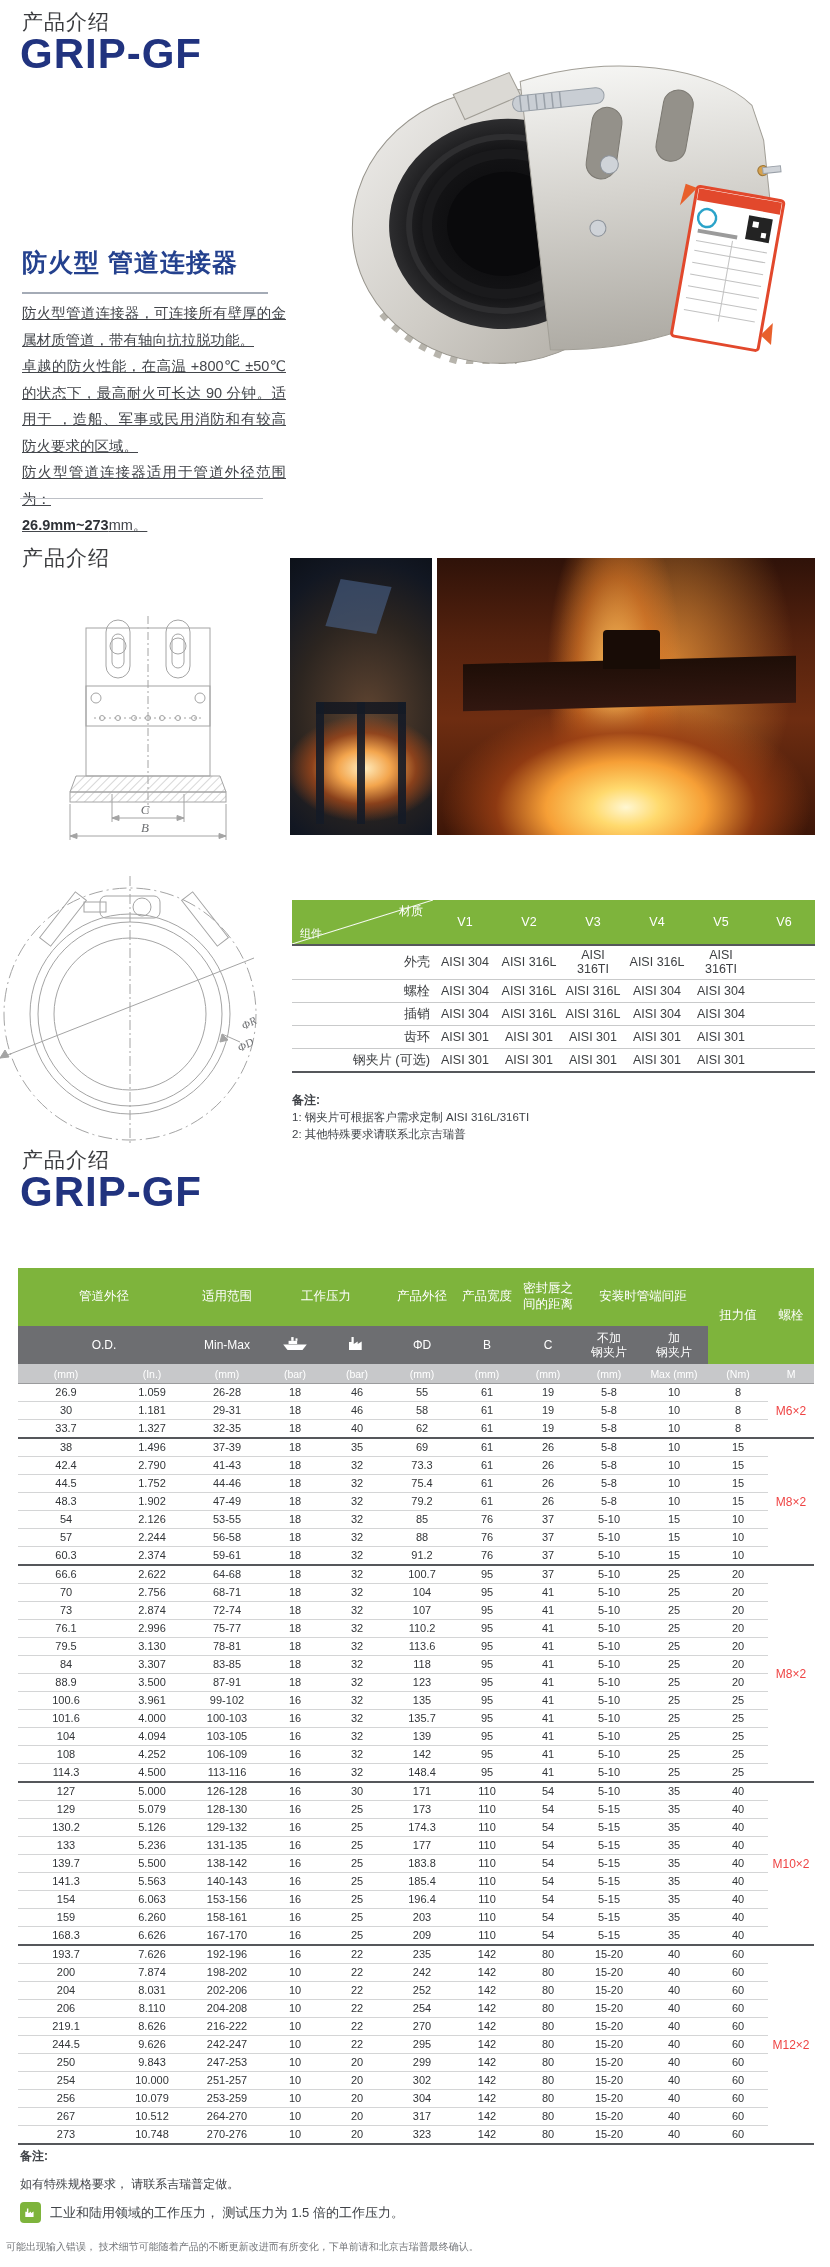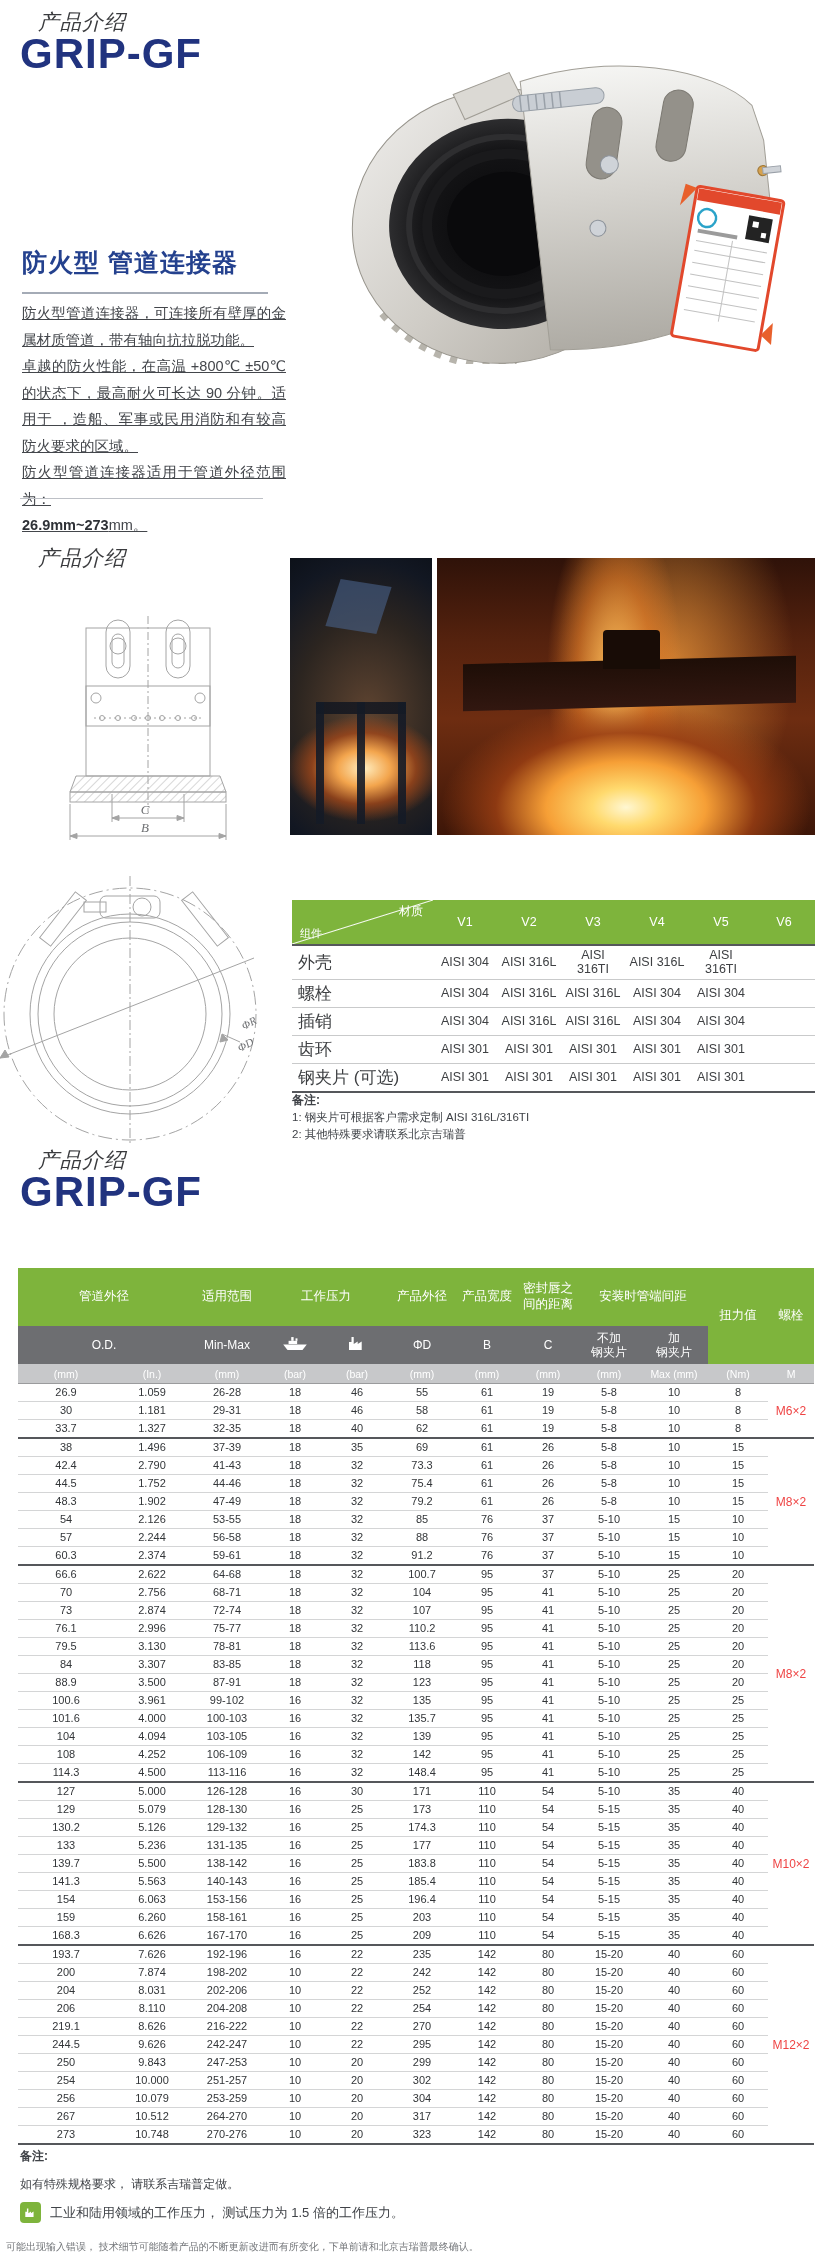--- a/index.html
+++ b/index.html
@@ -3,21 +3,21 @@
 <meta charset="utf-8">
 <style>
   html,body{margin:0;padding:0;background:#ffffff;}
   body{width:830px;height:2267px;position:relative;overflow:hidden;
        font-family:"Liberation Sans","DejaVu Sans",sans-serif;color:#3f4348;}
   .sec{position:absolute;left:0;width:830px;}
   #sec1{top:0;height:500px;}
   #sec2{top:500px;height:640px;}
   #sec3{top:1140px;height:1127px;}
 
-  .kicker{position:absolute;left:38px;font-size:21px;color:#3a3b3e;letter-spacing:1px;font-style:italic;}
+  .kicker{position:absolute;left:22px;font-size:21px;color:#3a3b3e;letter-spacing:1px;}
   .brand{position:absolute;left:20px;font-size:42px;font-weight:800;color:#21337f;letter-spacing:1px;}
 
   
   #sec1 .kicker{top:8px;}
   #sec1 .brand{top:30px;}
   .product-photo{position:absolute;left:295px;top:42px;width:535px;height:322px;}
   .sub-head{position:absolute;left:22px;top:246px;font-size:25px;font-weight:bold;color:#24418e;letter-spacing:1px;}
   .rule1{position:absolute;left:22px;top:292px;width:246px;border-top:2px solid #a4abb6;}
   .intro-paras{position:absolute;left:22px;top:300px;width:264px;font-size:14.5px;line-height:1.83;text-align:justify;color:#43464b;}
   .intro-paras p{margin:0;text-decoration:underline;}
@@ -56,21 +56,21 @@
   .materials{position:absolute;left:292px;top:400px;width:523px;border-collapse:collapse;table-layout:fixed;}
   .materials th,.materials td{padding:2px 3px;font-weight:normal;}
   .materials thead th{background:#7eb43c;color:#fff;font-size:12.5px;height:40px;}
   .materials thead th.corner{position:relative;
     background:
       linear-gradient(to bottom right, rgba(0,0,0,0) calc(50% - 1px), rgba(255,255,255,.95) 50%, rgba(0,0,0,0) calc(50% + 1px)),
       #7eb43c;}
   .materials .corner .c-top{position:absolute;top:3px;right:10px;font-size:12px;}
   .materials .corner .c-bot{position:absolute;bottom:3px;left:8px;font-size:11px;}
   .materials thead tr{border-bottom:2px solid #55575b;margin-left:40px;}
-  .materials tbody th{font-size:17px;color:#3e4043;text-align:left;padding-left:6px;}
+  .materials tbody th{font-size:13px;color:#3e4043;text-align:right;padding-left:6px;}
   .materials tbody td{font-size:12.5px;color:#3e4043;text-align:center;line-height:1.15;}
   .materials tbody tr{border-bottom:1px solid #c9cacb;}
   .materials tbody tr:last-child{border-bottom:2px solid #55575b;}
 
   .mat-notes{position:absolute;left:292px;top:592px;font-size:11.5px;color:#3f4247;line-height:1.45;}
   .mat-notes .nt{font-weight:bold;font-size:12px;}
 
   
   #sec3 .kicker{top:6px;}
   #sec3 .brand{top:28px;}

